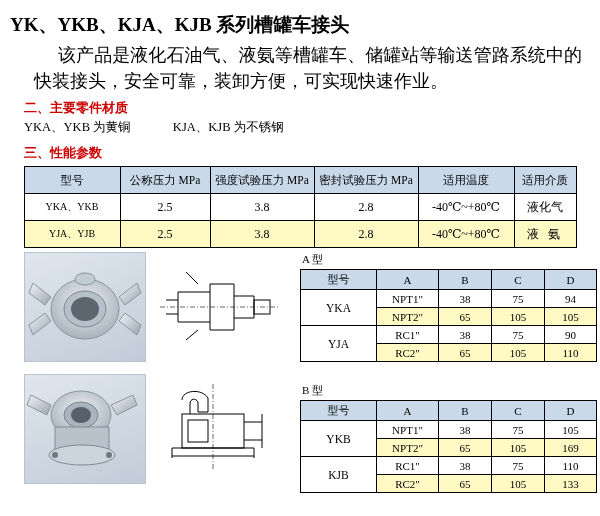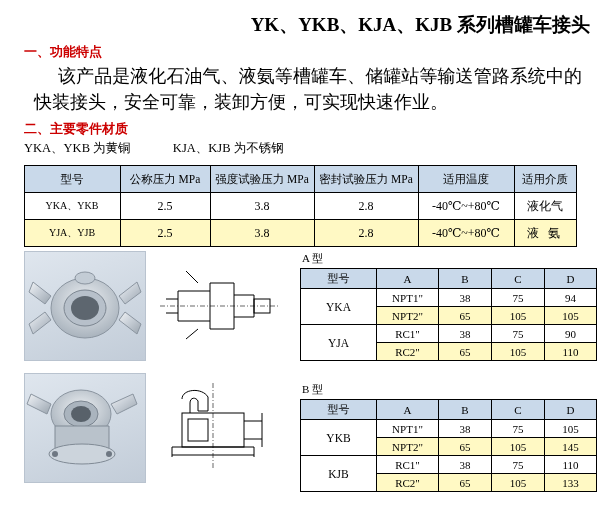--- a/index.html
+++ b/index.html
@@ -16,21 +16,21 @@
     overflow: hidden;
   }
   .page {
     width: 600px;
     height: 516px;
     position: relative;
     box-sizing: border-box;
     padding: 0 10px;
   }
   .doc-title {
-    text-align: right;
+    text-align: left;
     font-size: 19px;
     font-weight: bold;
     letter-spacing: 0px;
     margin-top: 12px;
     margin-bottom: 4px;
     font-family: "Liberation Serif", "DejaVu Serif", serif;
   }
   .section-head {
     color: #cc0000;
     font-weight: bold;
@@ -161,30 +161,30 @@
   }
   .b-block { margin-top: 21px; }
 </style>
 </head>
 <body>
 
 <div class="page">
 
   <div class="doc-title">YK、YKB、KJA、KJB 系列槽罐车接头</div>
 
-  <div class="section-head">一、功能特点</div>
   <div class="body-text indent">该产品是液化石油气、液氨等槽罐车、储罐站等输送管路系统中的快装接头，安全可靠，装卸方便，可实现快速作业。</div>
 
   <div class="section-head">二、主要零件材质</div>
   <div class="mat-line">
     <span>YKA、YKB 为黄铜</span>
     <span class="gap"></span>
     <span>KJA、KJB 为不锈钢</span>
   </div>
 
+  <div class="section-head">三、性能参数</div>
 
   <table class="perf">
     <colgroup>
       <col style="width:96px">
         <col style="width:90px">
         <col style="width:104px">
       <col style="width:104px">
         <col style="width:96px">
         <col style="width:62px">
     </colgroup>
@@ -371,21 +371,21 @@
               <td class="modelcell" rowspan="2">YKB</td>
               <td>NPT1"</td>
               <td>38</td>
               <td>75</td>
               <td>105</td>
             </tr>
             <tr class="tinted">
               <td>NPT2"</td>
               <td>65</td>
               <td>105</td>
-              <td>145</td>
+              <td>169</td>
             </tr>
             <tr class="plain">
               <td class="modelcell" rowspan="2">KJB</td>
               <td>RC1"</td>
               <td>38</td>
               <td>75</td>
               <td>110</td>
             </tr>
             <tr class="tinted">
               <td>RC2"</td>

